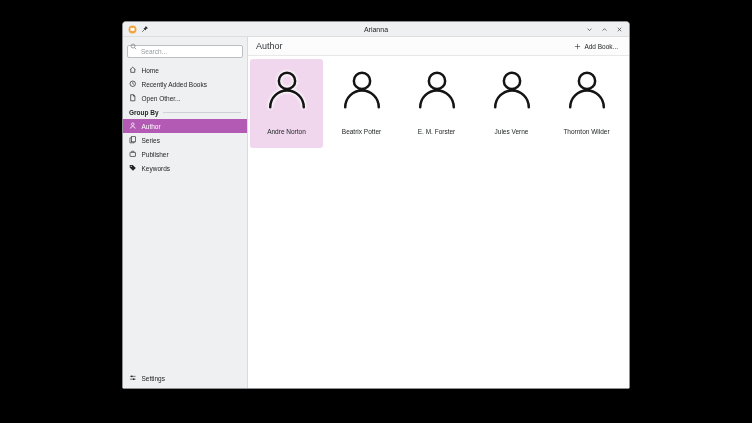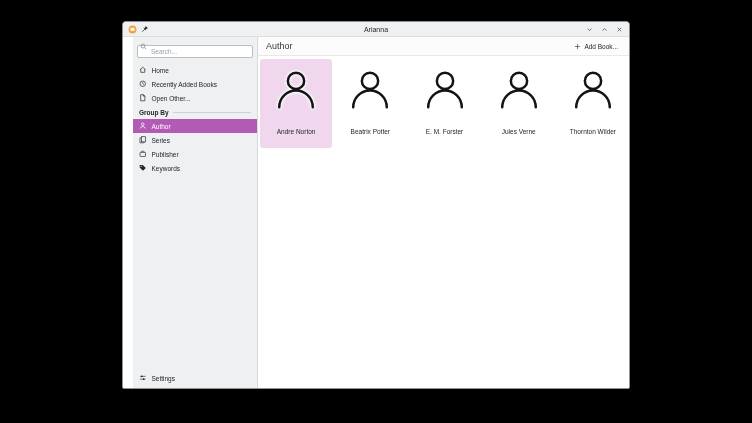--- a/index.html
+++ b/index.html
@@ -23,21 +23,21 @@
   .titlebar .title{
     position:absolute;left:0;right:0;text-align:center;font-size:7px;color:#232627;
     pointer-events:none;
   }
   .titlebar .controls{margin-left:auto;display:flex;align-items:center;gap:6px;z-index:2;}
   .ctrl-btn{width:9px;height:9px;display:flex;align-items:center;justify-content:center;color:#3a3d3f;cursor:default;}
   .ctrl-btn svg{width:7px;height:7px;}
   .app-icon{width:9px;height:9px;display:block;}
   .pin-icon{width:8px;height:8px;display:block;color:#2b2b2b;}
   
-  .win-body{flex:1;display:flex;min-height:0;margin-left:10px;}
+  .win-body{flex:1;display:flex;min-height:0;}
   .sidebar{
     width:125px;flex:0 0 125px;background:#eef0f1;border-right:1px solid #d8dadb;
     display:flex;flex-direction:column;box-sizing:border-box;
   }
   .search-wrap{margin:3px 4px 5px 4px;position:relative;}
   .search-input{
     width:100%;height:13px;box-sizing:border-box;border:1px solid #bcbfc2;border-radius:2px;
     background:#fff;font-family:"Liberation Sans",sans-serif;font-size:6.5px;color:#232627;
     padding:0 2px 0 13px;outline:none;
   }

